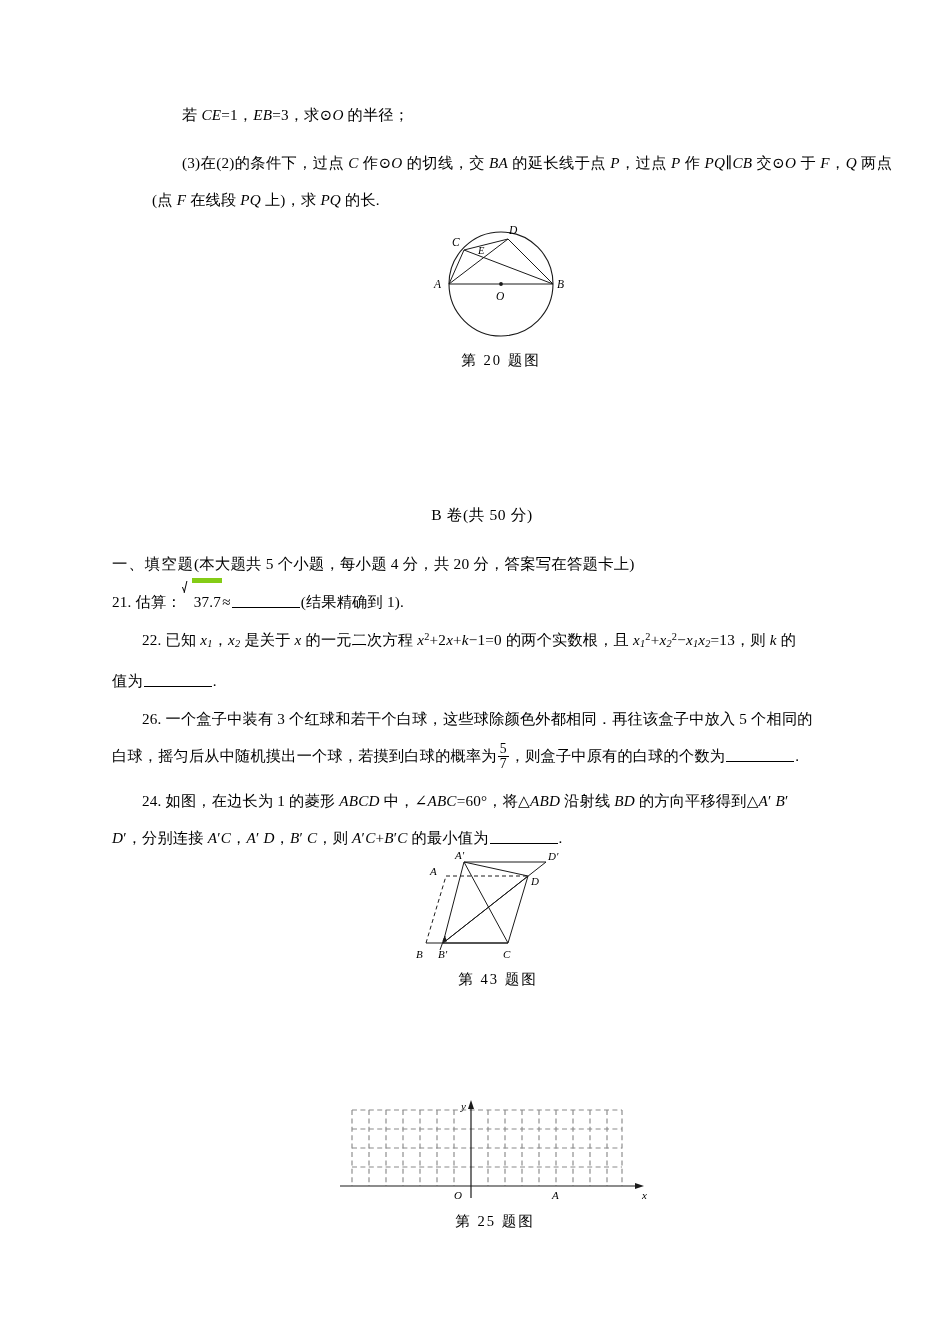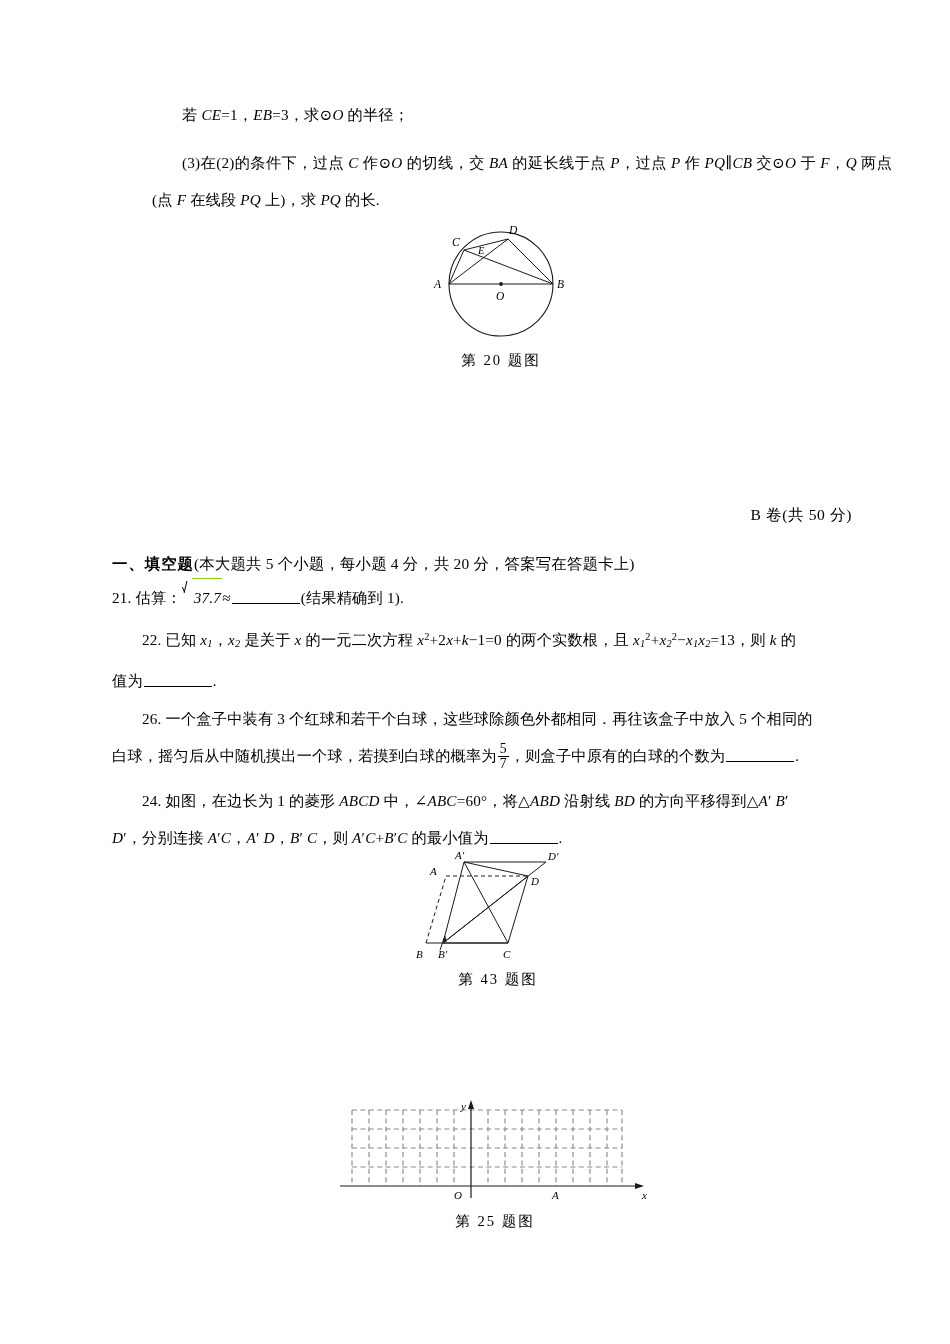--- a/index.html
+++ b/index.html
@@ -82,23 +82,22 @@
 
   
   .sqrt {
     display: inline-block;
     position: relative;
     padding-left: 9px;
     margin-left: 1px;
   }
   .sqrt > .radicand {
     display: inline-block;
-    border-top: 1px solid #84cc16;
+    border-top: 5px solid #84cc16;
     padding: 0 1px 0 2px;
-    font-style: italic;
   }
   .sqrt::before {
     content: "";
     position: absolute;
     left: 2px;
     top: 0.18em;
     width: 5px;
     height: 0.80em;
     border-left: 1px solid #000;
     transform: skewX(-13deg);
@@ -117,21 +116,21 @@
   
   .center { text-align: center; }
   .bvol {
     font-size: 15.6px;
     letter-spacing: 0.6px;
   }
   .sec-title {
     font-size: 15.4px;
   }
   .sec-title b {
-    font-weight: bold;
+    font-weight: normal;
     letter-spacing: 1px;
   }
   .fig-cap {
     font-size: 14.6px;
     letter-spacing: 2px;
     text-align: center;
   }
 
   
   .fig-abs { position: absolute; }
@@ -168,21 +167,21 @@
       <text x="38" y="66" font-size="11.5" font-style="italic" font-family="Liberation Serif, serif">A</text>
       <text x="161" y="66" font-size="11.5" font-style="italic" font-family="Liberation Serif, serif">B</text>
       <text x="56" y="24" font-size="11.5" font-style="italic" font-family="Liberation Serif, serif">C</text>
       <text x="113" y="12" font-size="11.5" font-style="italic" font-family="Liberation Serif, serif">D</text>
       <text x="82" y="32" font-size="10.5" font-style="italic" font-family="Liberation Serif, serif">E</text>
       <text x="100" y="78" font-size="11.5" font-style="italic" font-family="Liberation Serif, serif">O</text>
     </svg>
     <div class="fig-cap">第 20 题图</div>
   </div>
 
-  <div class="fig-abs center bvol" style="left:112px; top:505px; width:740px;text-align:right;">B 卷(共 50 分)</div>
+  <div class="fig-abs center bvol" style="left:112px; top:505px; width:740px;">B 卷(共 50 分)</div>
 
   <div class="fig-abs para sec-title" style="left:112px; top:545px; width:740px;">
     <b>一、填空题</b><span>(本大题共 5 个小题，每小题 4 分，共 20 分，答案写在答题卡上)</span>
   </div>
 
   <div class="fig-abs para" style="left:112px; top:578px; width:740px;">
     <span>21.</span>
     <span>估算：</span><span class="sqrt"><span class="radicand">37.7</span></span><span>≈</span><span class="blank"></span><span>(结果精确到 1).</span>
   </div>
 

